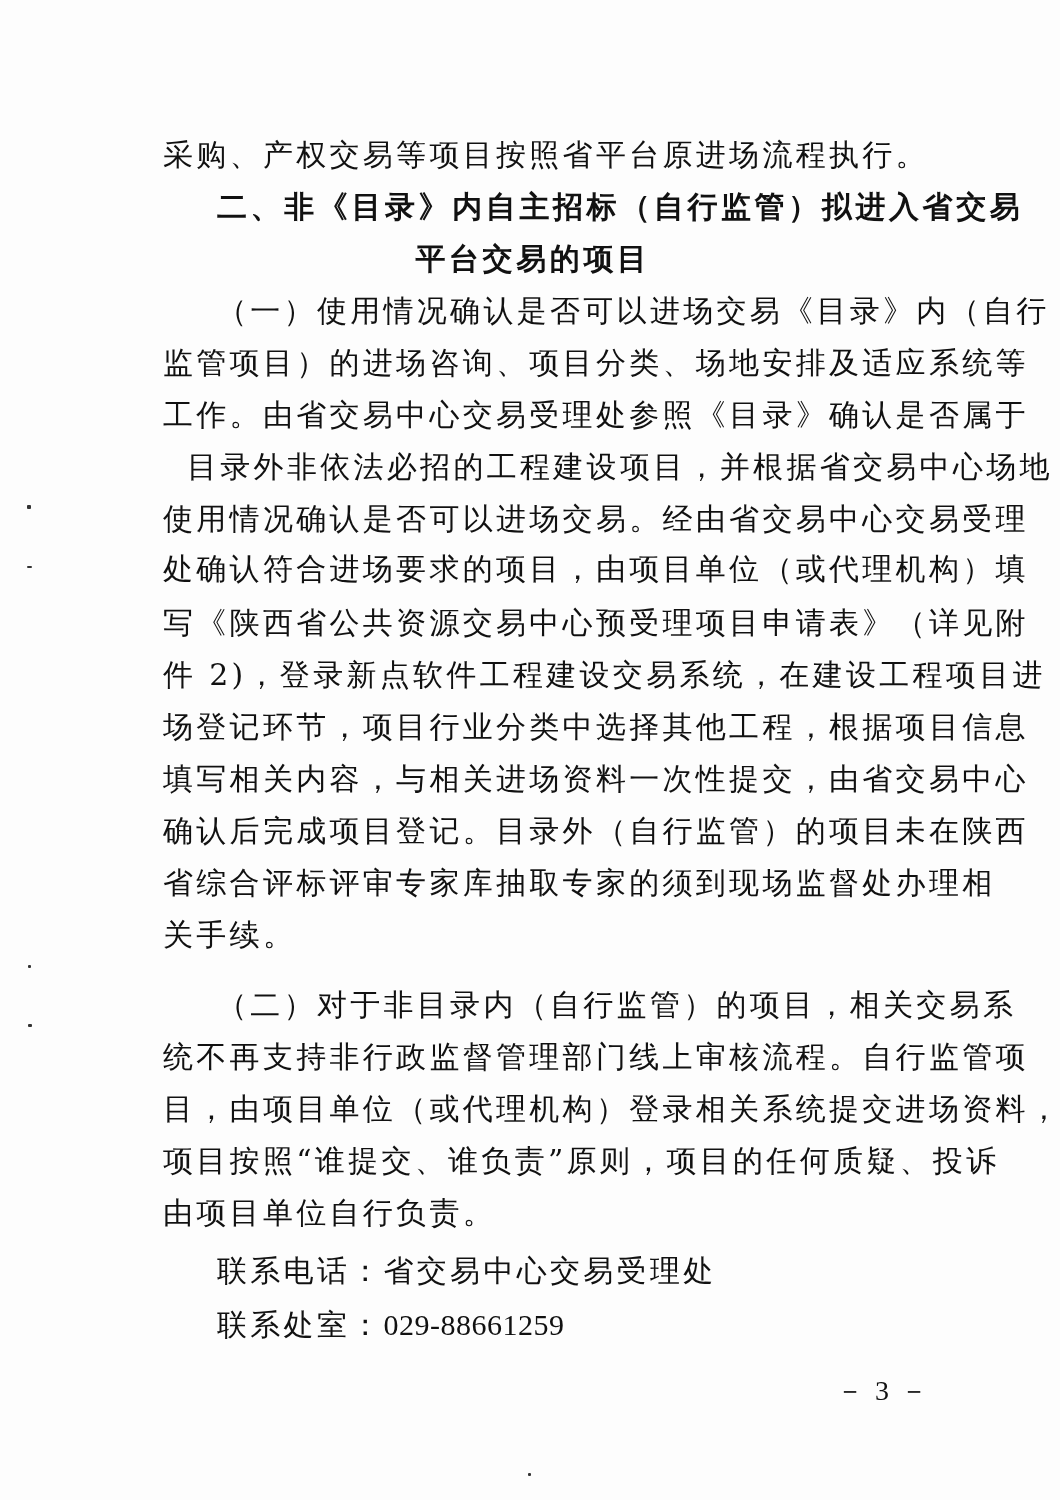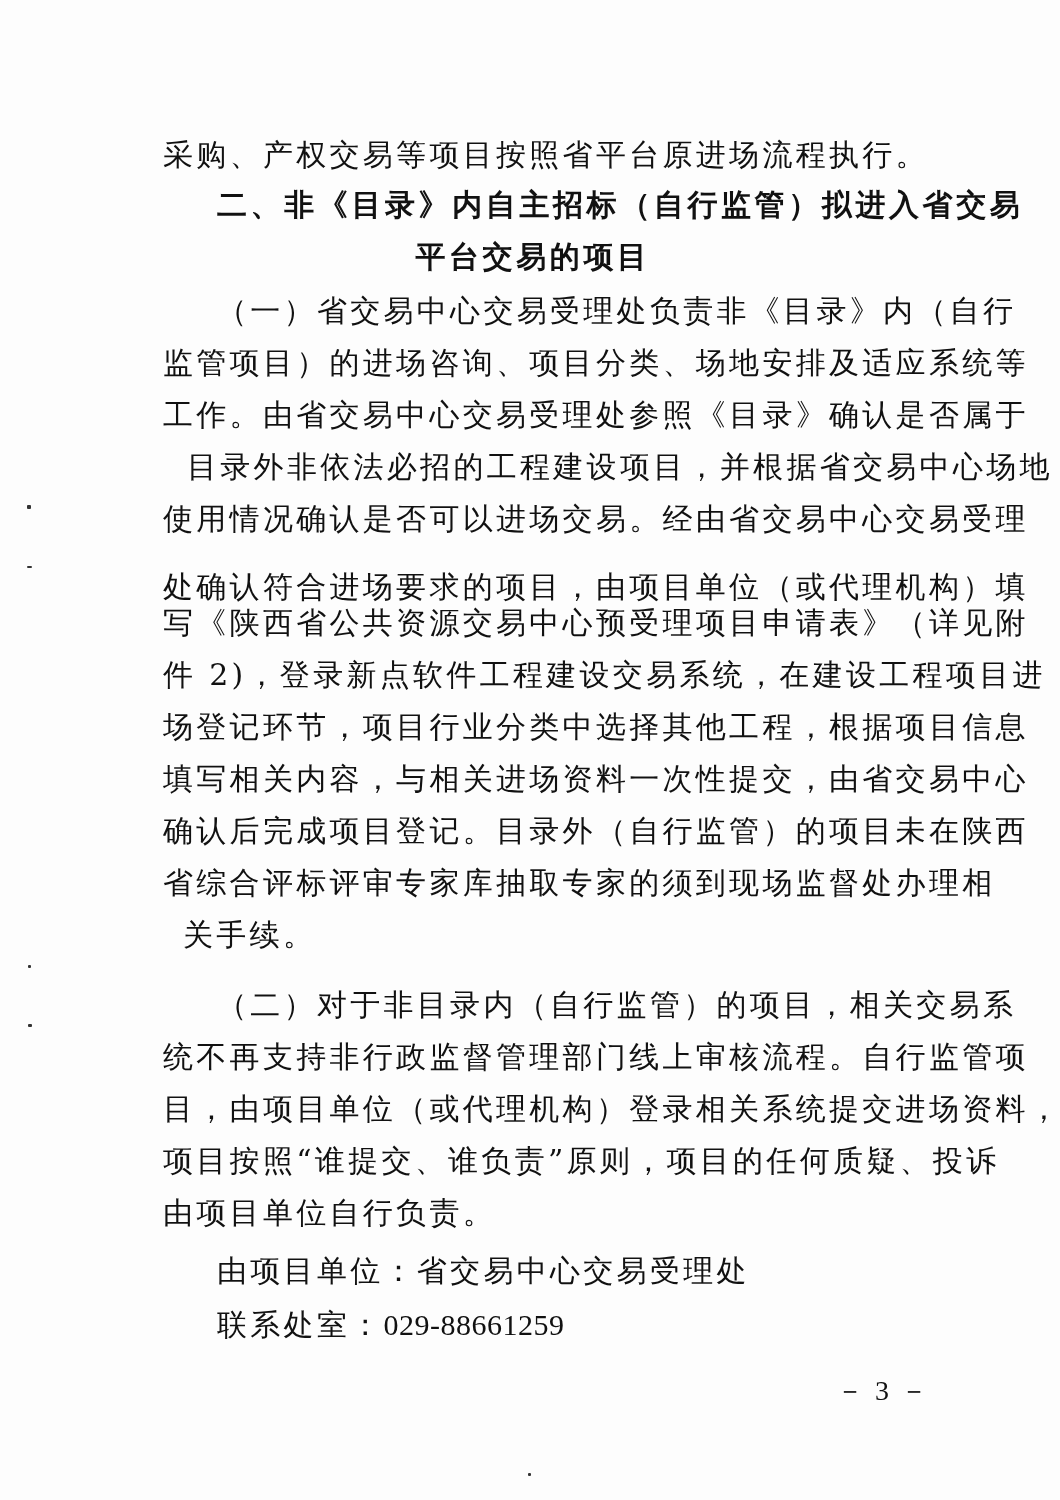--- a/index.html
+++ b/index.html
@@ -27,21 +27,21 @@
     left: 163px;
     width: 740px;
     height: 40px;
     font-size: 30px;
     line-height: 40px;
     white-space: nowrap;
     letter-spacing: 3.3px;
   }
   .indent { left: 217px; width: 686px; }
   .heading {
-    font-family: Liberation Mono, monospace;
+    font-family: Liberation Sans, sans-serif;
     font-weight: bold;
     letter-spacing: 3.6px;
   }
   .page-number {
     position: absolute;
     left: 836px;
     top: 1373px;
     font-size: 28px;
     line-height: 36px;
     white-space: nowrap;
@@ -57,42 +57,42 @@
 </head>
 <body>
 
 <div class="page">
 
   <div class="line" style="top:135px;">采购、产权交易等项目按照省平台原进场流程执行。</div>
 
   <div class="line indent heading" style="top:187px;">二、非《目录》内自主招标（自行监管）拟进入省交易</div>
   <div class="line heading" style="top:239px;text-align:center;">平台交易的项目</div>
 
-  <div class="line indent" style="top:291px;">（一）省交易中心交易受理处负责非《目录》内（自行</div>
+  <div class="line indent" style="top:291px;">（一）使用情况确认是否可以进场交易《目录》内（自行</div>
   <div class="line" style="top:343px;">监管项目）的进场咨询、项目分类、场地安排及适应系统等</div>
   <div class="line" style="top:395px;text-align:right;">工作。由省交易中心交易受理处参照《目录》确认是否属于</div>
   <div class="line" style="top:447px;margin-left:24px;">目录外非依法必招的工程建设项目，并根据省交易中心场地</div>
   <div class="line" style="top:499px;text-align:right;">使用情况确认是否可以进场交易。经由省交易中心交易受理</div>
-  <div class="line" style="top:567px;">处确认符合进场要求的项目，由项目单位（或代理机构）填</div>
+  <div class="line" style="top:551px;font-family:Liberation Mono, monospace;">处确认符合进场要求的项目，由项目单位（或代理机构）填</div>
   <div class="line" style="top:603px;">写《陕西省公共资源交易中心预受理项目申请表》（详见附</div>
   <div class="line" style="top:655px;">件 2)，登录新点软件工程建设交易系统，在建设工程项目进</div>
   <div class="line" style="top:707px;">场登记环节，项目行业分类中选择其他工程，根据项目信息</div>
   <div class="line" style="top:759px;">填写相关内容，与相关进场资料一次性提交，由省交易中心</div>
   <div class="line" style="top:811px;">确认后完成项目登记。目录外（自行监管）的项目未在陕西</div>
   <div class="line" style="top:863px;">省综合评标评审专家库抽取专家的须到现场监督处办理相</div>
-  <div class="line" style="top:915px;margin-left:20px;">关手续。</div>
+  <div class="line" style="top:915px;">关手续。</div>
 
   <div class="line indent" style="top:985px;">（二）对于非目录内（自行监管）的项目，相关交易系</div>
   <div class="line" style="top:1037px;">统不再支持非行政监督管理部门线上审核流程。自行监管项</div>
   <div class="line" style="top:1089px;">目，由项目单位（或代理机构）登录相关系统提交进场资料，</div>
   <div class="line" style="top:1141px;">项目按照“谁提交、谁负责”原则，项目的任何质疑、投诉</div>
   <div class="line" style="top:1193px;">由项目单位自行负责。</div>
 
   <div class="line indent" style="top:1251px;">
-    <span>由项目单位：</span><span>省交易中心交易受理处</span>
+    <span>联系电话：</span><span>省交易中心交易受理处</span>
   </div>
   <div class="line indent" style="top:1305px;">
     <span>联系处室：</span><span style="font-family:'Liberation Serif', serif; letter-spacing:0.5px;">029-88661259</span>
   </div>
 
   <div class="page-number">－ 3 －</div>
 
   <div class="speck" style="left:27px; top:505px; width:4px; height:4px;"></div>
   <div class="speck" style="left:27px; top:566px; width:5px; height:2px;"></div>
   <div class="speck" style="left:28px; top:965px; width:3px; height:3px;"></div>

